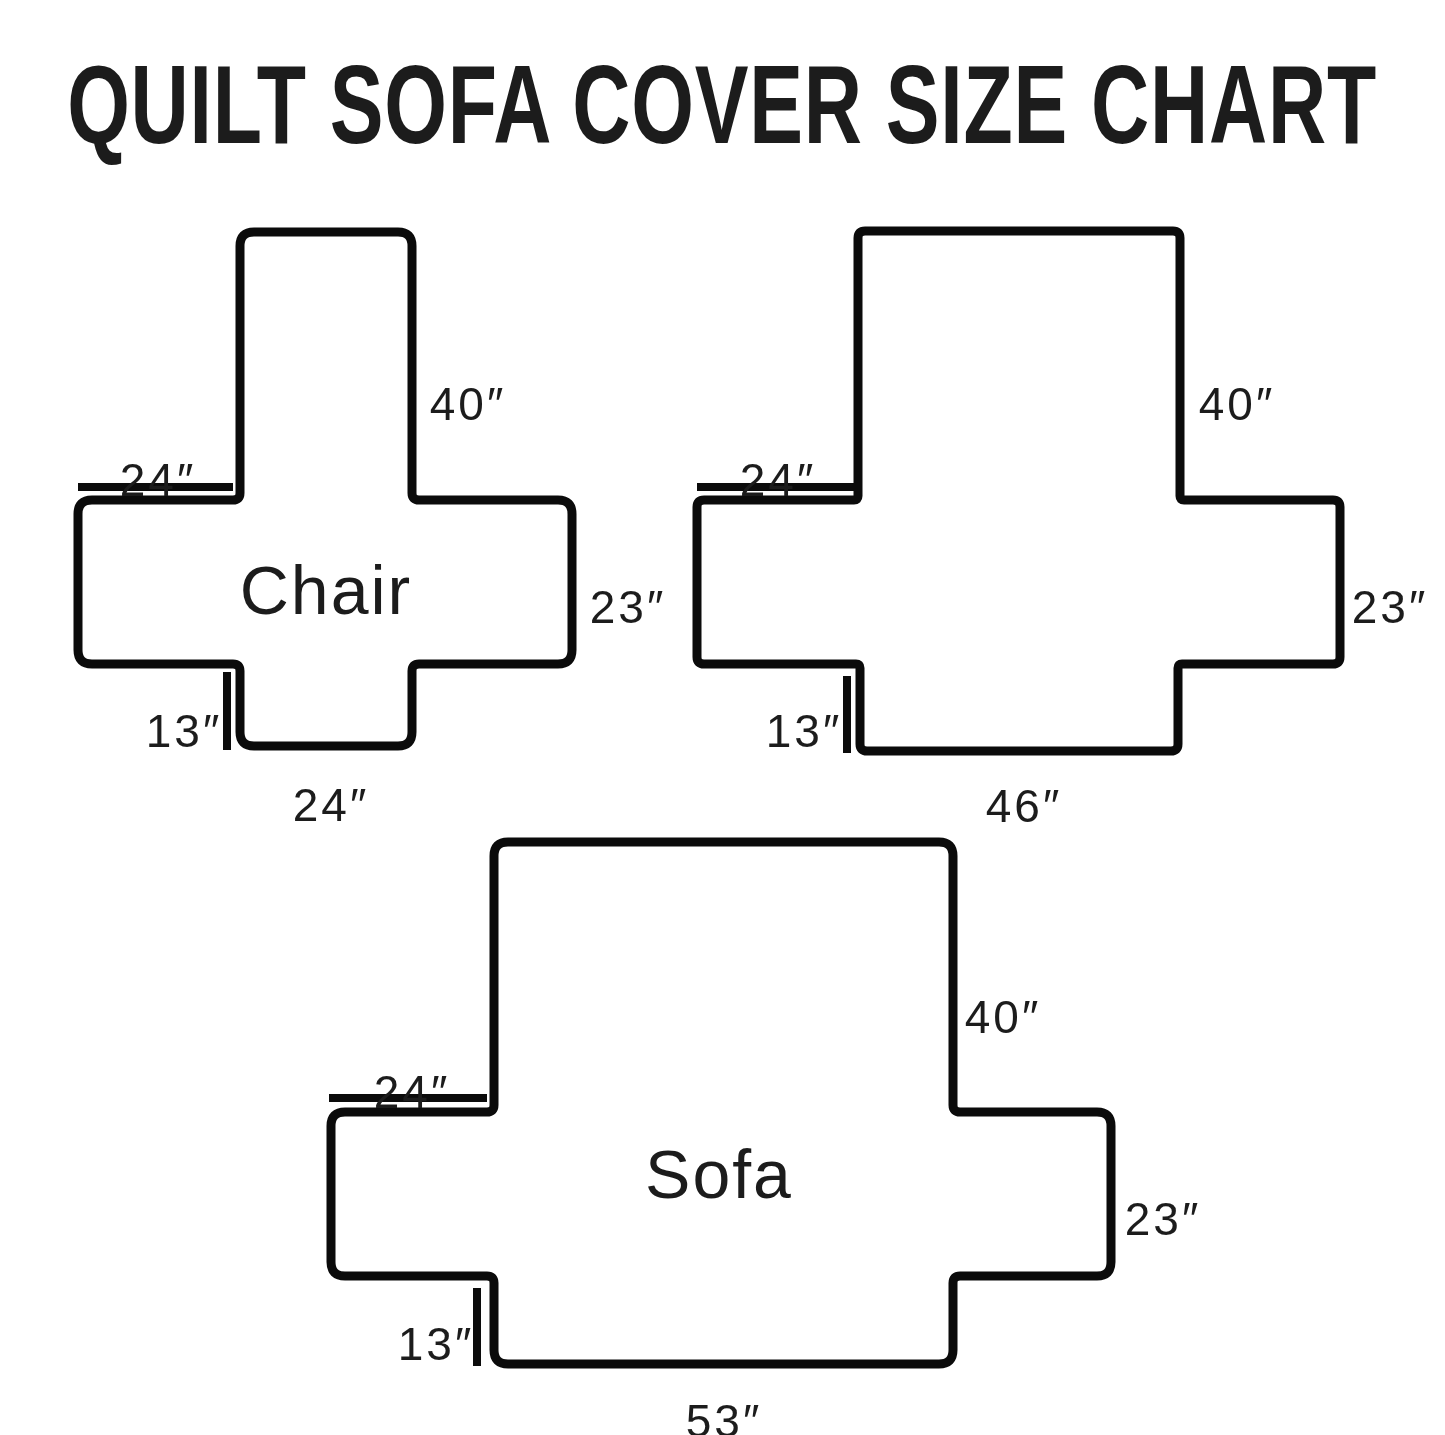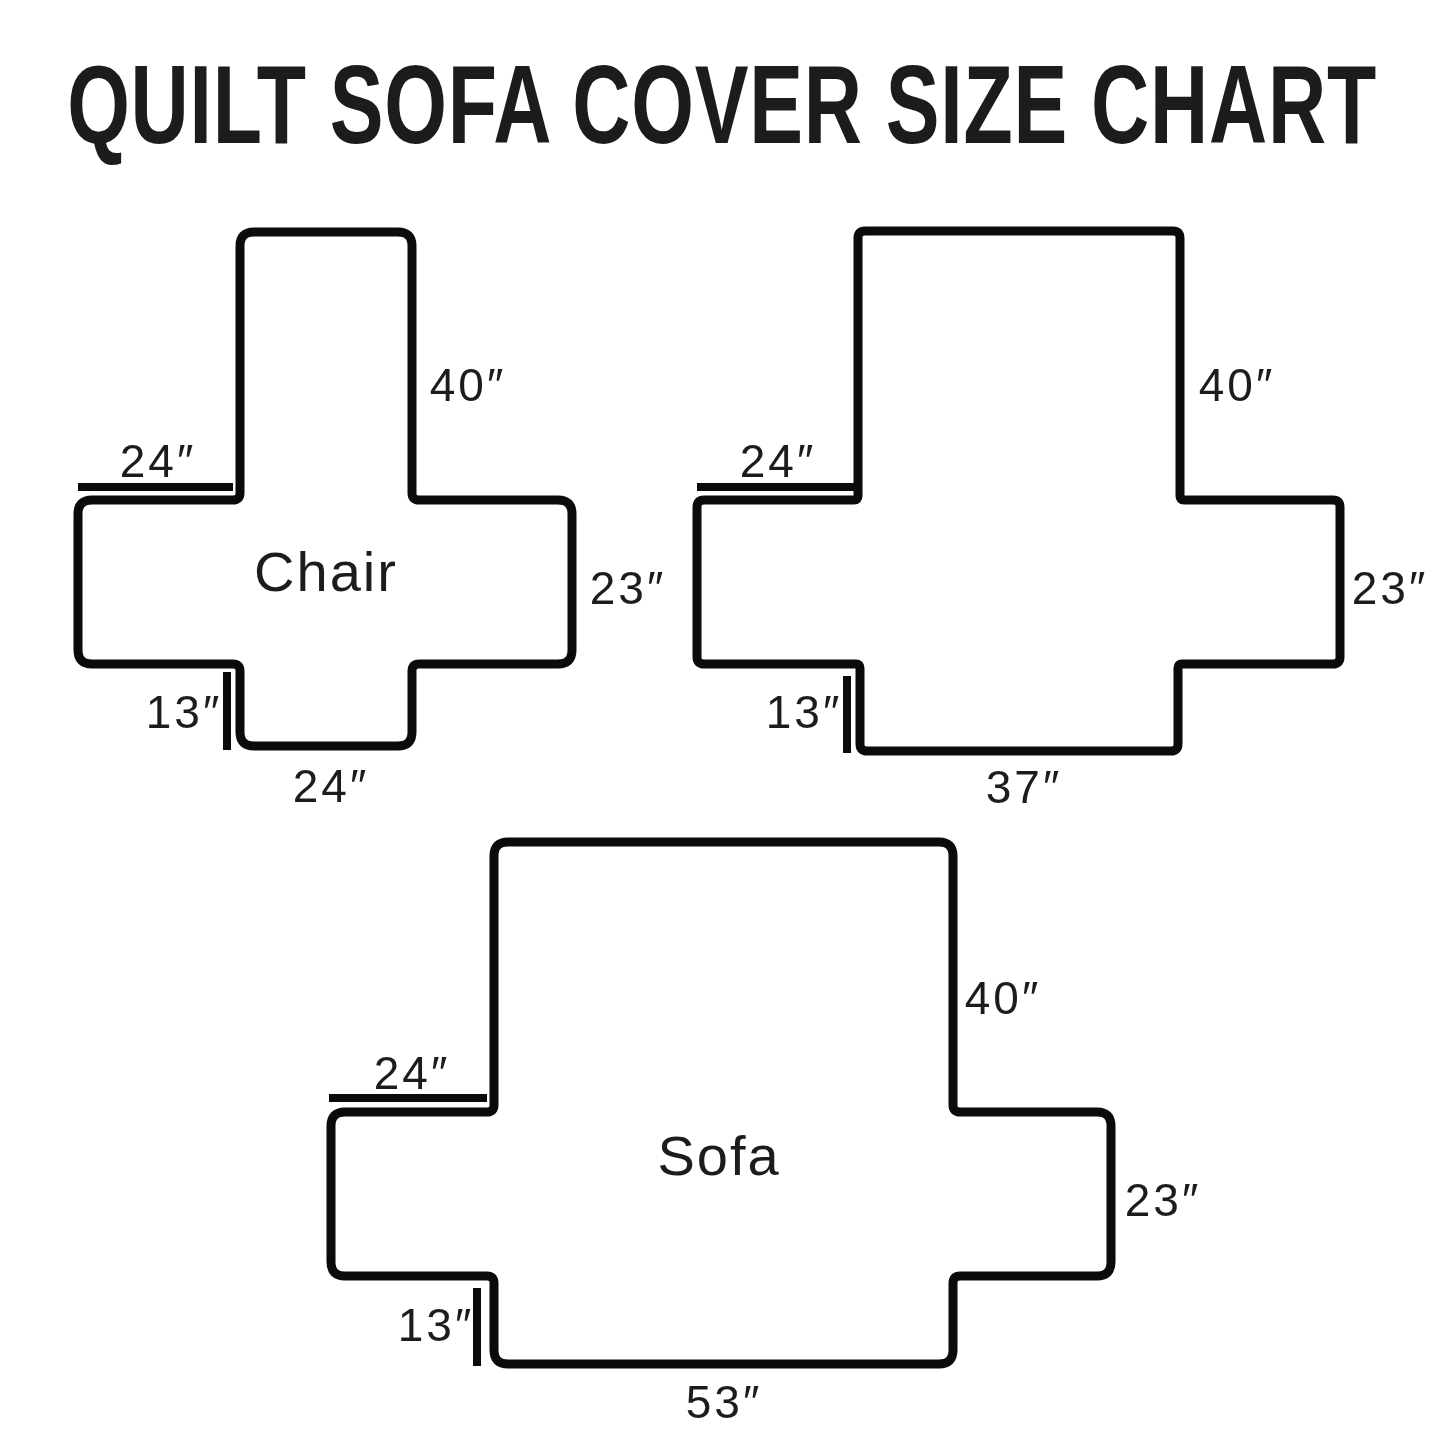--- a/index.html
+++ b/index.html
@@ -26,27 +26,28 @@
     font-weight:700;
     letter-spacing:1px;
     color:var(--text);
   }
   svg.draw{position:absolute;left:0;top:0;}
   .lbl{
     position:absolute;
     transform:translate(-50%,-50%);
     white-space:nowrap;
     color:var(--text);
+    margin-top:19px;
   }
   .dim{
     font-size:46px;
     letter-spacing:3px;
   }
   .nm{
-    font-size:56px;
+    font-size:68px;
     letter-spacing:2px;
   }
 </style>
 </head>
 <body>
 
 <div class="canvas">
 
   <div class="title">QUILT SOFA COVER SIZE CHART</div>
 
@@ -68,21 +69,21 @@
   <div class="lbl dim" style="left:468px;top:385px">40″</div>
   <div class="lbl nm" style="left:326px;top:571px">Chair</div>
   <div class="lbl dim" style="left:628px;top:588px">23″</div>
   <div class="lbl dim" style="left:184px;top:712px">13″</div>
   <div class="lbl dim" style="left:331px;top:786px">24″</div>
 
   <div class="lbl dim" style="left:778px;top:461px">24″</div>
   <div class="lbl dim" style="left:1237px;top:385px">40″</div>
   <div class="lbl dim" style="left:1390px;top:588px">23″</div>
   <div class="lbl dim" style="left:804px;top:712px">13″</div>
-  <div class="lbl dim" style="left:1024px;top:787px">37″</div>
+  <div class="lbl dim" style="left:1024px;top:787px">46″</div>
 
   <div class="lbl dim" style="left:412px;top:1073px">24″</div>
   <div class="lbl dim" style="left:1003px;top:998px">40″</div>
   <div class="lbl nm" style="left:719px;top:1155px">Sofa</div>
   <div class="lbl dim" style="left:1163px;top:1200px">23″</div>
   <div class="lbl dim" style="left:436px;top:1325px">13″</div>
   <div class="lbl dim" style="left:724px;top:1402px">53″</div>
 
 </div>
 

